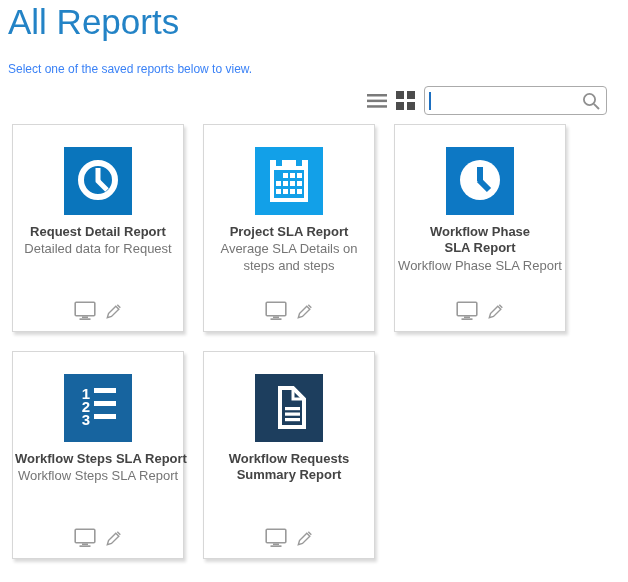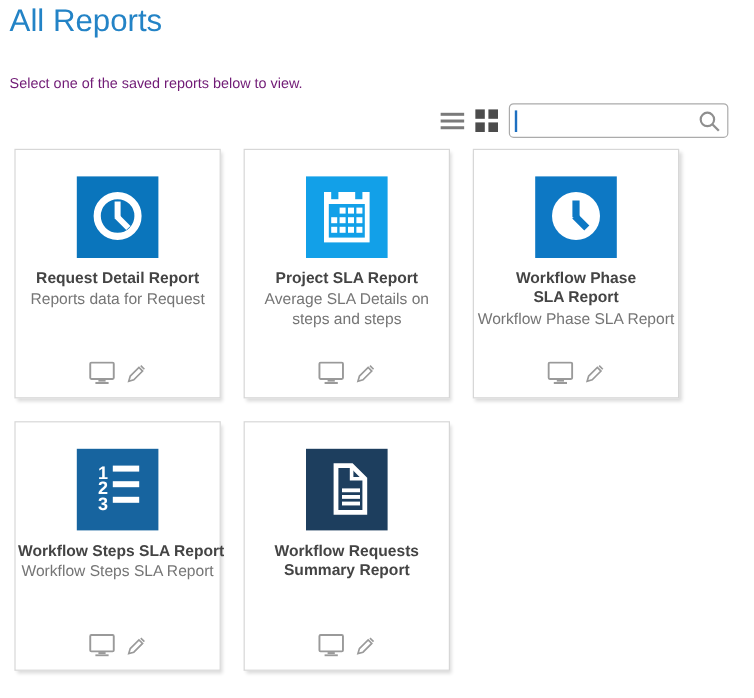--- a/index.html
+++ b/index.html
@@ -3,25 +3,25 @@
 <meta charset="utf-8">
 <style>
   * { box-sizing: border-box; }
   html,body { margin:0; padding:0; }
   body {
     width:628px; height:582px; position:relative; overflow:hidden;
     background:#fff; font-family:"Liberation Sans", sans-serif;
   }
   .page-title {
     position:absolute; left:8px; top:2px; margin:0;
-    font-size:26px; font-weight:300; color:#2383c6; letter-spacing:0;
+    font-size:35px; font-weight:300; color:#2383c6; letter-spacing:0;
   }
   .page-subtitle {
     position:absolute; left:8px; top:62px; margin:0;
-    font-size:12px; color:#701a75;text-align:center;
+    font-size:12px; color:#3b82f6;text-align:center;
   }
   .toolbar {
     position:absolute; top:86px; right:21px;
     display:flex; align-items:center; gap:9px; height:29px;
   }
   .view-toggle { display:flex; align-items:center; cursor:pointer; }
   .searchbox {
     width:183px; height:29px; border:1px solid #ababab; border-radius:4px;
     background:#fff; display:flex; align-items:center; position:relative;
   }
@@ -98,21 +98,21 @@
 
   <div class="card">
     <div class="tile" style="background-color: rgb(10, 117, 188); color: rgb(10, 117, 188);">
       <svg viewBox="0 0 68 68">
         <circle cx="34" cy="33" r="17" fill="none" stroke="#fff" stroke-width="6"></circle>
         <path d="M34 34 V21" stroke="#fff" stroke-width="5"></path>
         <path d="M33 33 L43 43" stroke="#fff" stroke-width="5"></path>
       </svg>
     </div>
     <div class="card-title">Request Detail Report</div>
-    <div class="card-sub">Reports data for Request</div>
+    <div class="card-sub">Detailed data for Request</div>
     <div class="actions">
       <span class="action-btn">
         <svg width="22" height="19" viewBox="0 0 22 19">
           <rect x="1.2" y="1.2" width="19.6" height="13.6" rx="1" fill="none" stroke="#9a9a9a" stroke-width="1.6"></rect>
           <rect x="8" y="15.4" width="6" height="1.6" fill="#9a9a9a"></rect>
           <rect x="5.5" y="17.3" width="11" height="1.7" fill="#9a9a9a"></rect>
         </svg>
       </span>
       <span class="action-btn">
         <svg width="17" height="17" viewBox="0 0 17 17">

